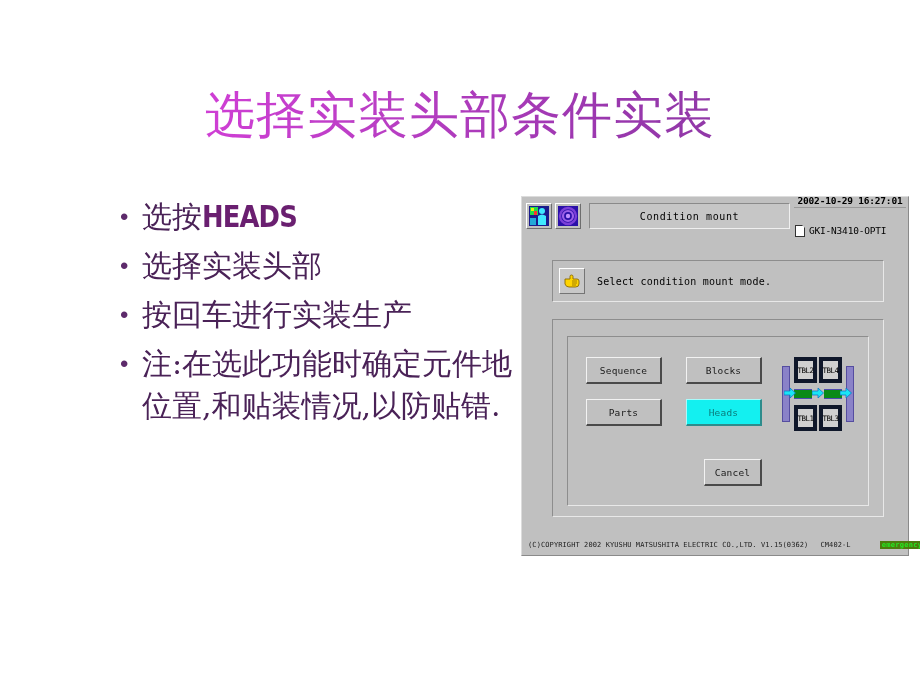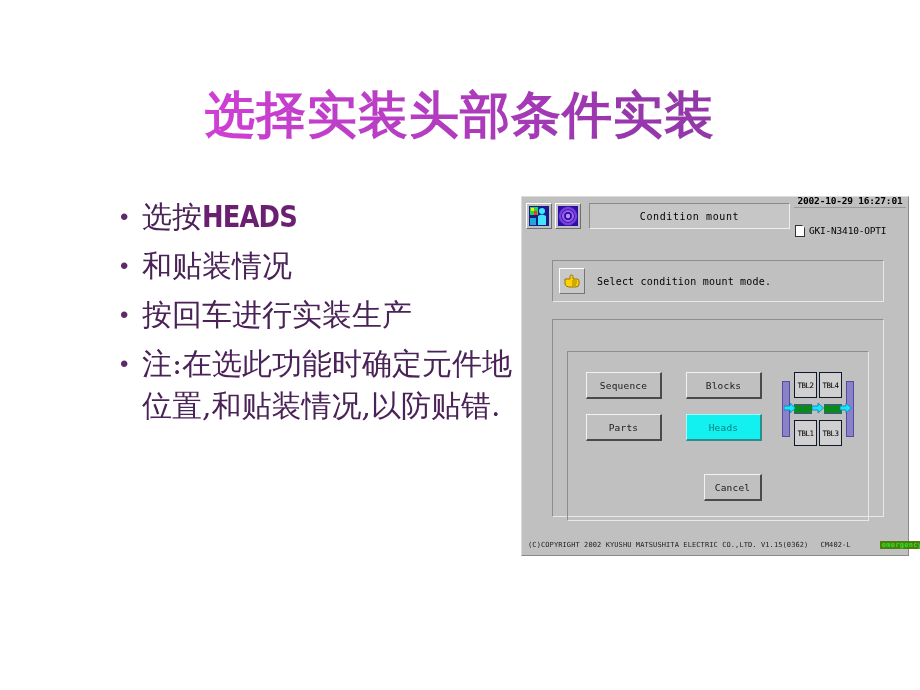--- a/index.html
+++ b/index.html
@@ -18,21 +18,21 @@
   
   #slide-title {
     position: absolute;
     left: 0;
     top: 86px;
     width: 920px;
     text-align: center;
     font-family: "DejaVu Serif", "Liberation Serif", serif;
     font-size: 50px;
     line-height: 58px;
-    font-weight: 700;
+    font-weight: 400;
     letter-spacing: 1px;
     background: linear-gradient(90deg, #e040e0 0%, #d43fd8 18%, #b93ec4 42%, #9a37ae 66%, #8b3aa3 85%, #7d3b9c 100%);
     -webkit-background-clip: text;
     background-clip: text;
     color: transparent;
     -webkit-text-fill-color: transparent;
     white-space: nowrap;
   }
 
   
@@ -217,21 +217,21 @@
     width: 332px; height: 198px;
     background: #c0c0c0;
     border-top: 1px solid #8d8d8d;
     border-left: 1px solid #8d8d8d;
     border-right: 1px solid #e8e8e8;
     border-bottom: 1px solid #e8e8e8;
     box-sizing: border-box;
   }
   #group-inner {
     position: absolute;
-    left: 14px; top: 31px;
+    left: 14px; top: 16px;
     width: 302px; height: 170px;
     border-top: 1px solid #8d8d8d;
     border-left: 1px solid #8d8d8d;
     border-right: 1px solid #e8e8e8;
     border-bottom: 1px solid #e8e8e8;
     box-sizing: border-box;
   }
 
   .mode-btn {
     position: absolute;
@@ -283,21 +283,21 @@
     box-sizing: border-box;
     top: 11px;
   }
   #rail-left  { left: 0px; }
   #rail-right { left: 64px; }
   .tbl-cell {
     position: absolute;
     width: 23px;
     height: 26px;
     background: #d0d0d0;
-    border: 1px solid #0f172a;
+    border: 4px solid #0f172a;
     box-sizing: border-box;
     font-size: 7.5px;
     font-family: "DejaVu Sans Mono", "Liberation Mono", monospace;
     display: flex;
     align-items: center;
     justify-content: center;
     color: #000;
     letter-spacing: -0.5px;
   }
   #tbl2 { left: 12px; top: 2px; }
@@ -362,21 +362,21 @@
 
 <div id="bullet-list">
 
   <div class="bullet-row">
     <span class="bullet-dot">•</span>
     <span class="bullet-text"><span>选按</span><span class="heads-word">HEADS</span></span>
   </div>
 
   <div class="bullet-row">
     <span class="bullet-dot">•</span>
-    <span class="bullet-text">和贴装情况</span>
+    <span class="bullet-text">选择实装头部</span>
   </div>
 
   <div class="bullet-row">
     <span class="bullet-dot">•</span>
     <span class="bullet-text">按回车进行实装生产</span>
   </div>
 
   <div class="bullet-row">
     <span class="bullet-dot">•</span>
     <span class="bullet-text">注:在选此功能时确定元件地位置,和贴装情况,以防贴错.</span>

